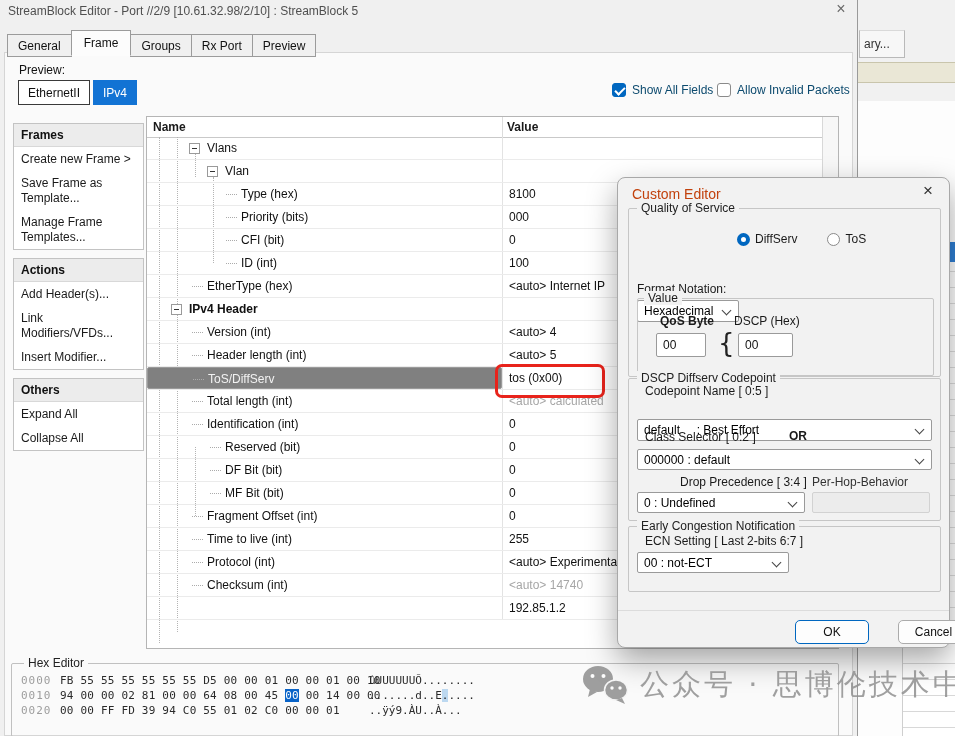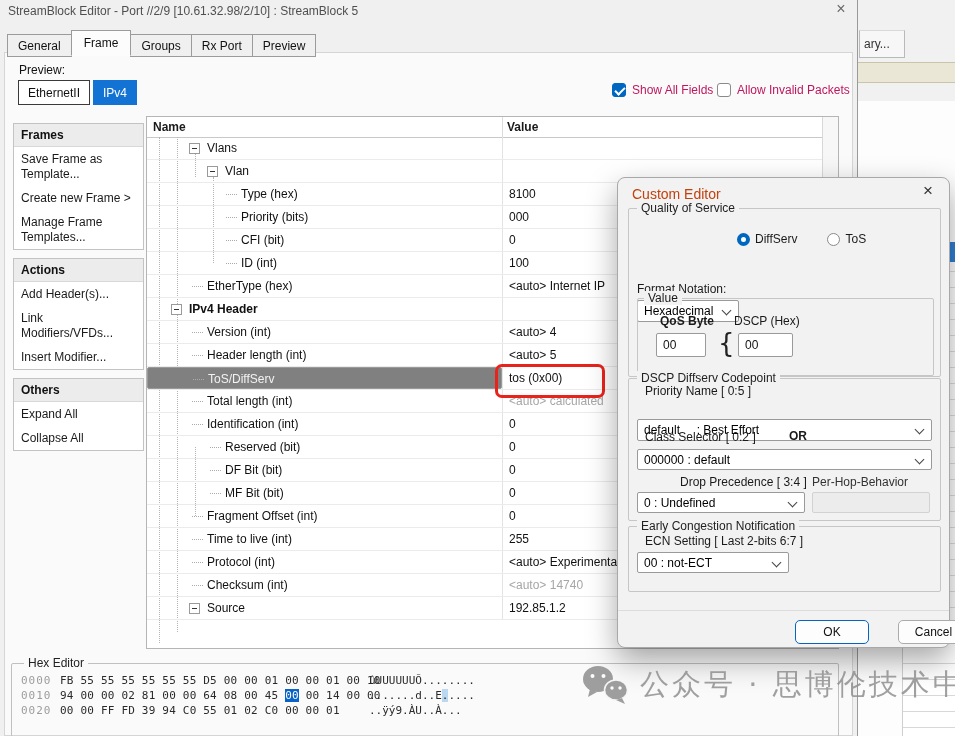--- a/index.html
+++ b/index.html
@@ -42,21 +42,21 @@
   .pv-btn{height:25px;padding:0 9px;display:flex;align-items:center;background:#fff;
       border:1px solid #3a3a3a;font-size:12px;color:#111;box-sizing:border-box;}
   .pv-btn.active{background:#1273d4;border-color:#1273d4;color:#fff;}
 
   .cbrow{position:absolute;top:30px;display:flex;align-items:center;gap:6px;}
   #showall{left:607px;} #allowinv{left:712px;}
   .cb{width:14px;height:14px;border:1px solid #8a8a8a;border-radius:3px;background:#fff;position:relative;box-sizing:border-box;}
   .cb.checked{background:#0067c0;border-color:#0067c0;}
   .cb.checked::after{content:'';position:absolute;left:4px;top:1px;width:4px;height:8px;
       border:solid #fff;border-width:0 2px 2px 0;transform:rotate(45deg);}
-  .cblabel{font-size:12px;color:#be185d;}
+  .cblabel{font-size:12px;color:#0c4a6e;}
 
   
   #sidebar{position:absolute;left:8px;top:62px;width:131px;}
   .sb-box{background:#fff;border:1px solid #c3c3c3;margin-top:8px;}
   .sb-head{background:#ececec;border-bottom:1px solid #d8d8d8;font-weight:bold;padding:4px 7px;color:#111;}
   .sb-item{padding:5px 7px 4px;color:#1a1a1a;line-height:15px;cursor:default;}
 
   
   #treetable{position:absolute;left:141px;top:63px;width:693px;height:533px;background:#fff;
       border:1px solid #b5b5b5;box-sizing:border-box;}
@@ -178,22 +178,22 @@
       <span class="cblabel">Show All Fields</span>
     </div>
     <div id="allowinv" class="cbrow">
       <span class="cb"></span>
       <span class="cblabel">Allow Invalid Packets</span>
     </div>
 
     <div id="sidebar">
         <div class="sb-box">
           <div class="sb-head">Frames</div>
+          <div class="sb-item">Create new Frame &gt;</div>
           <div class="sb-item">Save Frame as Template...</div>
-          <div class="sb-item">Create new Frame &gt;</div>
           <div class="sb-item">Manage Frame Templates...</div>
         </div>
         <div class="sb-box">
           <div class="sb-head">Actions</div>
           <div class="sb-item">Add Header(s)...</div>
           <div class="sb-item">Link Modifiers/VFDs...</div>
           <div class="sb-item">Insert Modifier...</div>
         </div>
         <div class="sb-box">
           <div class="sb-head">Others</div>
@@ -389,24 +389,20 @@
           <div class="trow">
             <div class="ncell">
               <span class="dash" style="left: 45px;"></span>
               <span class="nlabel" style="left: 60px;">Checksum (int)</span>
             </div>
             <div class="vcell">
               <span class="vlabel gray">&lt;auto&gt; 14740</span>
             </div>
           </div>
           <div class="trow">
-            <div class="ncell">
-              <span class="ebox" style="left: 42px;"></span>
-              <span class="nlabel" style="left: 60px;">Source</span>
-            </div>
             <div class="vcell">
               <span class="vlabel">192.85.1.2</span>
             </div>
           </div>
         </div>
       <div id="scrollstrip"></div>
     </div>
 
     <div id="hexgroup">
       <span class="glabel">Hex Editor</span>
@@ -461,21 +457,21 @@
       </div>
       <span id="brace">{</span>
       <div class="tinput" id="dscphex-input">
         <span class="itext">00</span>
       </div>
     </div>
   </div>
 
   <div class="group" id="g-dscp">
     <span class="glab">DSCP Diffserv Codepoint</span>
-    <span id="cp-label">Priority Name [ 0:5 ]</span>
+    <span id="cp-label">Codepoint Name [ 0:5 ]</span>
     <div class="sel" id="cp-sel">
       <span class="stext">default     : Best Effort</span>
       <span class="chev"></span>
     </div>
     <span id="cs-label">Class Selector [ 0:2 ]</span>
     <span id="or-label">OR</span>
     <div class="sel" id="cs-sel">
       <span class="stext">000000 : default</span>
       <span class="chev"></span>
     </div>

